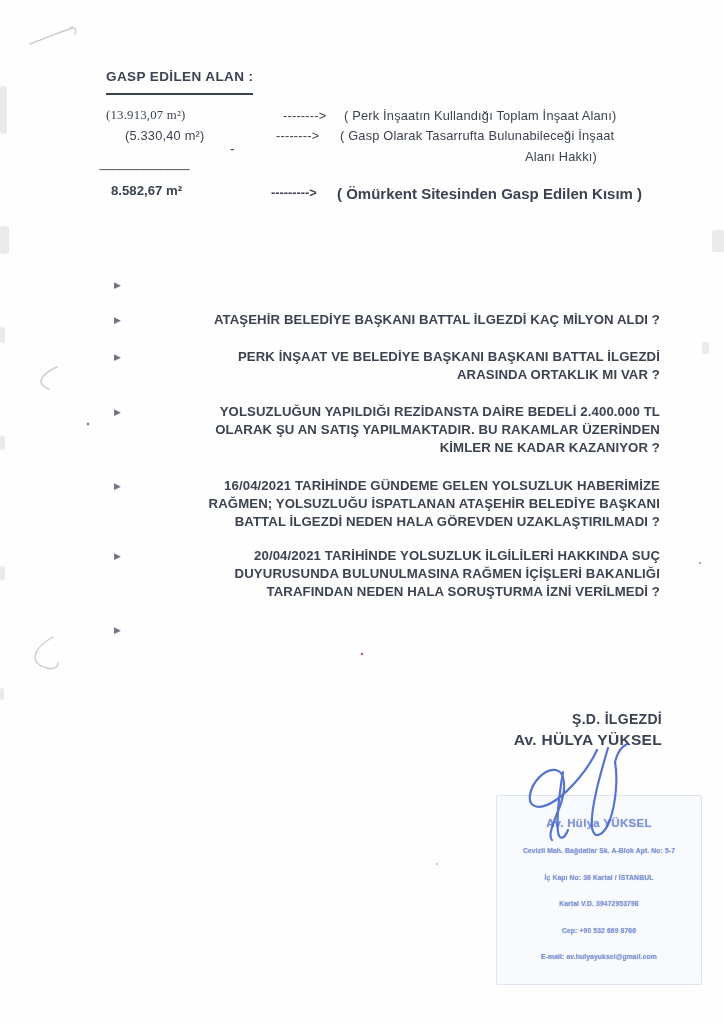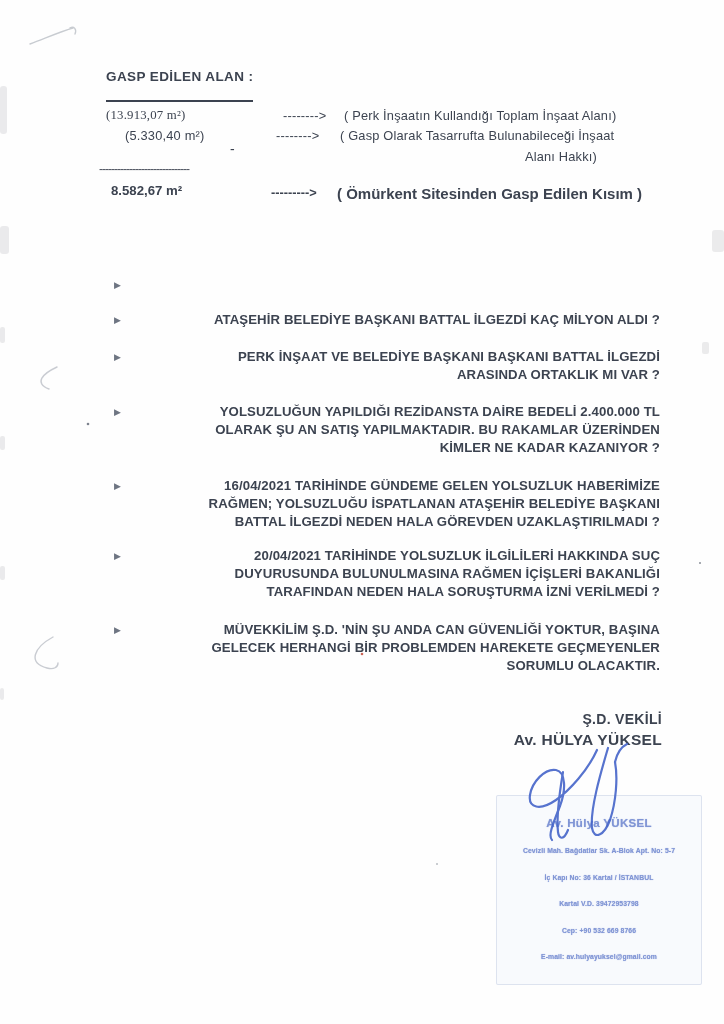--- a/index.html
+++ b/index.html
@@ -11,21 +11,21 @@
     font-family:"Liberation Sans","DejaVu Sans",sans-serif;
     color:var(--text_dark,#3e4450);
   }
   .abs{position:absolute;white-space:pre-line;}
   
   .doc-title{
     left:106px;top:69px;
     font-size:13.5px;font-weight:700;letter-spacing:.4px;
     color:var(--text_dark,#39404e);
     border-bottom:2px solid var(--text_dark,#39404e);
-    padding-bottom:16px;
+    padding-bottom:9px;
   }
   .calc-val{font-size:12.8px;font-weight:400;letter-spacing:.2px;}
   .v1{left:106px;top:108px;font-family:Liberation Serif, serif;}
   .v2{left:106px;top:128px;margin-left:19px;}
   .a1{left:283px;top:108px;}
   .a2{left:276px;top:128px;}
   .d1{left:344px;top:108px;}
   .d2{left:340px;top:128px;}
   .d2c{left:470px;top:149px;width:127px;text-align:right;}
   .minus{left:230px;top:141px;font-size:14px;}
@@ -110,25 +110,22 @@
   <div class="abs bullet-text b5">16/04/2021 TARİHİNDE GÜNDEME GELEN YOLSUZLUK HABERİMİZE
 RAĞMEN; YOLSUZLUĞU İSPATLANAN ATAŞEHİR BELEDİYE BAŞKANI
 BATTAL İLGEZDİ NEDEN HALA GÖREVDEN UZAKLAŞTIRILMADI ?</div>
 
   <div class="abs bullet-marker m6">▶</div>
   <div class="abs bullet-text b6">20/04/2021 TARİHİNDE YOLSUZLUK İLGİLİLERİ HAKKINDA SUÇ
 DUYURUSUNDA BULUNULMASINA RAĞMEN İÇİŞLERİ BAKANLIĞI
 TARAFINDAN NEDEN HALA SORUŞTURMA İZNİ VERİLMEDİ ?</div>
 
   <div class="abs bullet-marker m7">▶</div>
-  <div class="abs bullet-text b7">MÜVEKKİLİM Ş.D. 'NİN ŞU ANDA CAN GÜVENLİĞİ YOKTUR, BAŞINA
-GELECEK HERHANGİ BİR PROBLEMDEN HAREKETE GEÇMEYENLER
-SORUMLU OLACAKTIR.</div>
 
-  <div class="abs sig-role">Ş.D. VEKİLİ</div>
+  <div class="abs sig-role">Ş.D. İLGEZDİ</div>
   <div class="abs sig-name">Av. HÜLYA YÜKSEL</div>
 
   <div class="abs stamp">
     <div class="stamp-name">Av. Hülya YÜKSEL</div>
     <div class="stamp-line">Cevizli Mah. Bağdatlar Sk. A-Blok Apt. No: 5-7</div>
     <div class="stamp-line">İç Kapı No: 36  Kartal / İSTANBUL</div>
     <div class="stamp-line">Kartal V.D.  39472953798</div>
     <div class="stamp-line">Cep: +90 532 669 8766</div>
     <div class="stamp-line">E-mail: av.hulyayuksel@gmail.com</div>
   </div>

